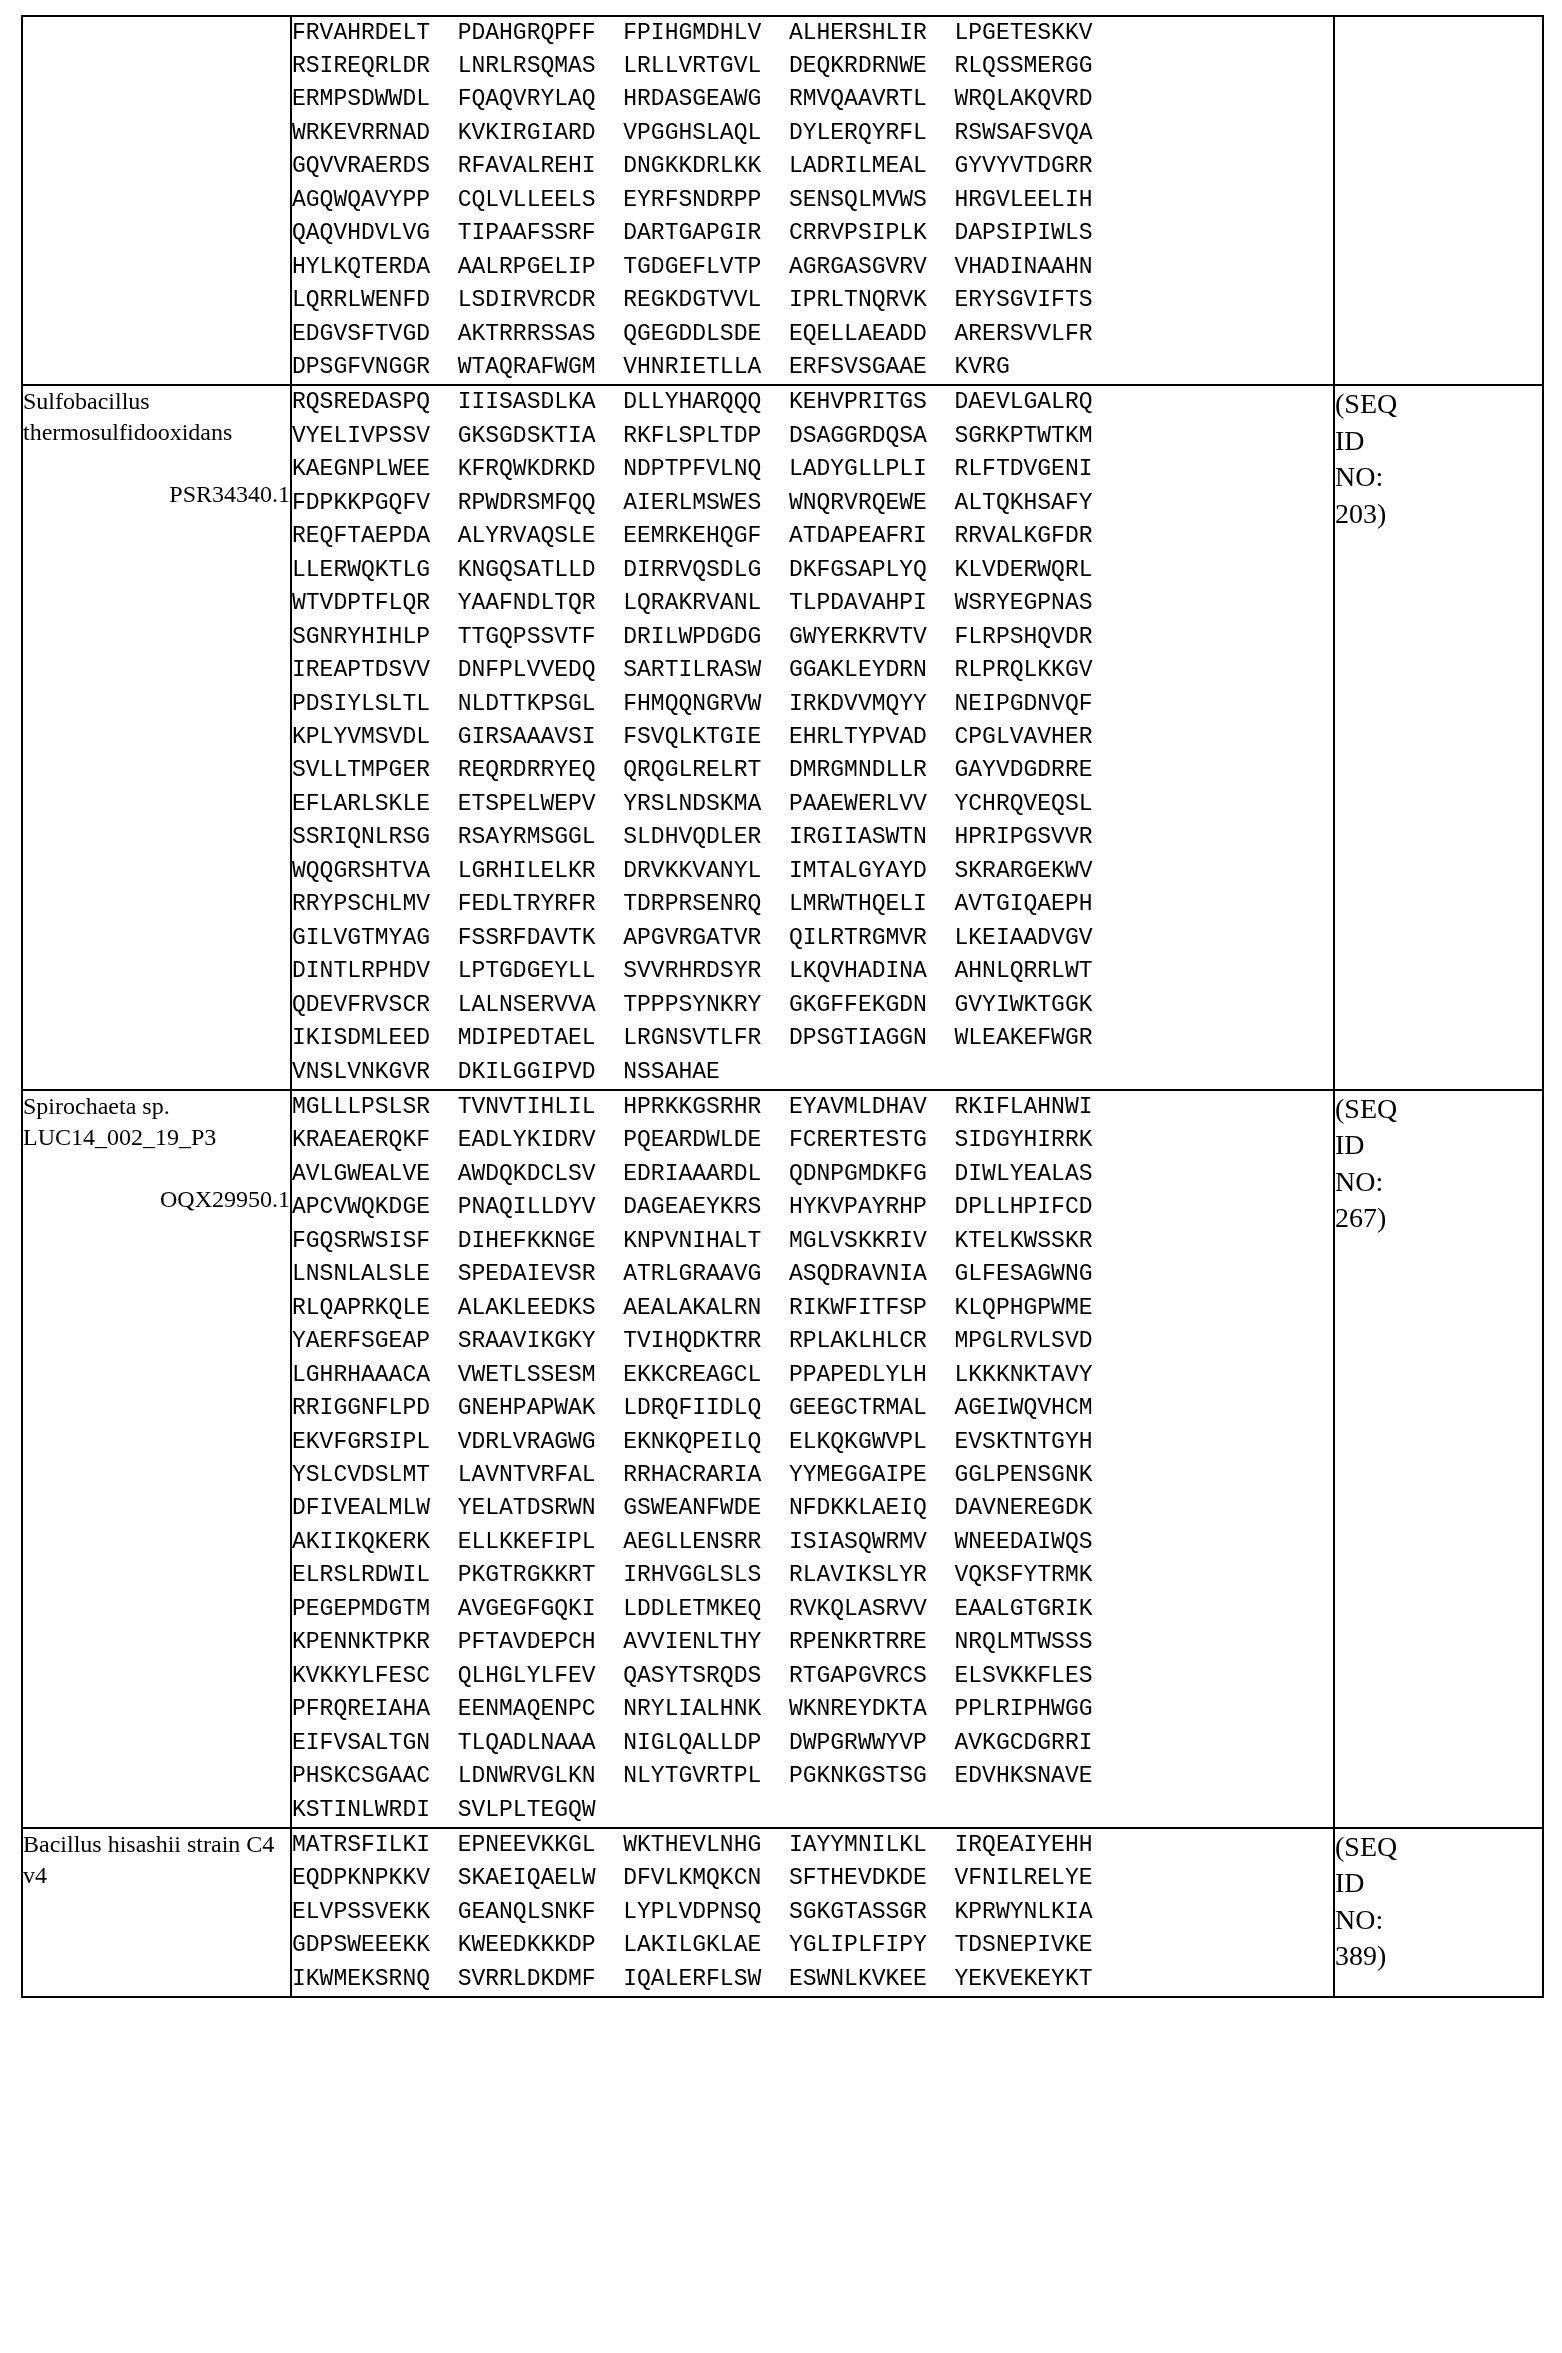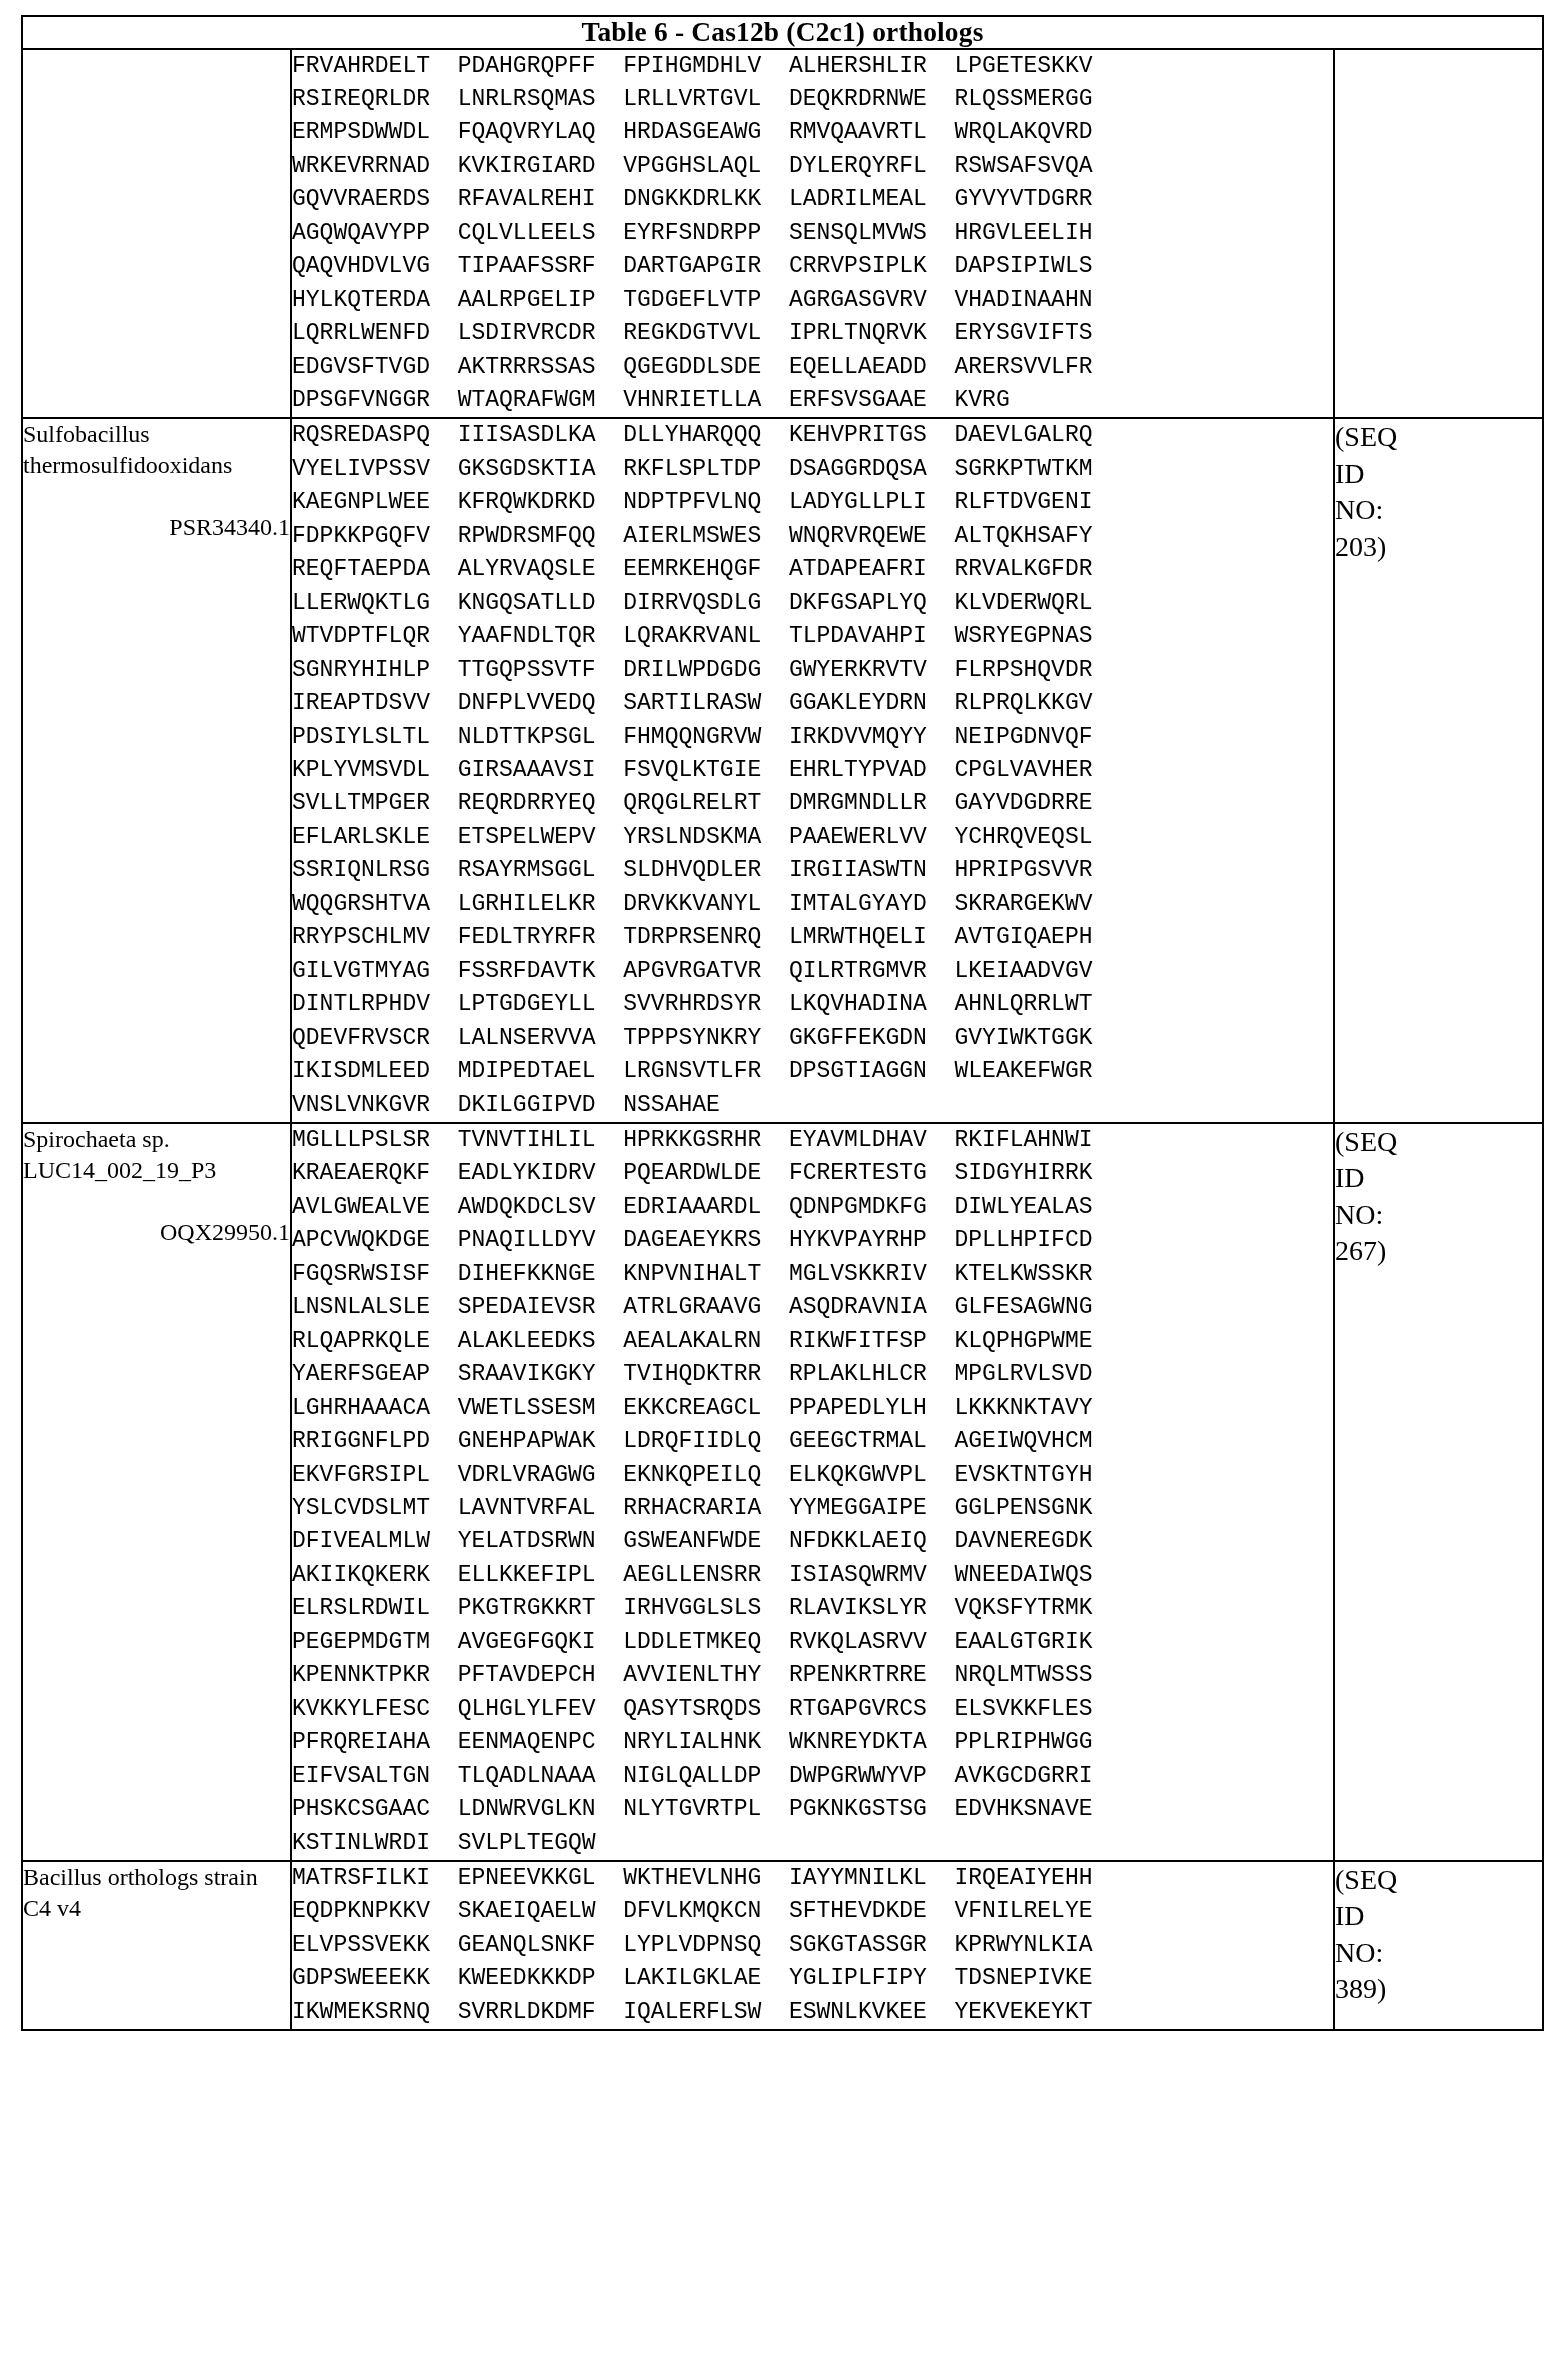--- a/index.html
+++ b/index.html
@@ -75,23 +75,20 @@
 <body>
 
 <div id="page">
   <table class="seq-table">
     <colgroup>
       <col class="c-org">
       <col class="c-seq">
       <col class="c-seqid">
     </colgroup>
     <tbody>
-      <tr>
-        <td class="title-cell" colspan="3">Table 6 - Cas12b (C2c1) orthologs</td>
-      </tr>
 
     <tr>
           <td class="org-cell empty-cell"></td>
           <td class="seq-cell"><span class="seq-line">FRVAHRDELT  PDAHGRQPFF  FPIHGMDHLV  ALHERSHLIR  LPGETESKKV</span><span class="seq-line">RSIREQRLDR  LNRLRSQMAS  LRLLVRTGVL  DEQKRDRNWE  RLQSSMERGG</span><span class="seq-line">ERMPSDWWDL  FQAQVRYLAQ  HRDASGEAWG  RMVQAAVRTL  WRQLAKQVRD</span><span class="seq-line">WRKEVRRNAD  KVKIRGIARD  VPGGHSLAQL  DYLERQYRFL  RSWSAFSVQA</span><span class="seq-line">GQVVRAERDS  RFAVALREHI  DNGKKDRLKK  LADRILMEAL  GYVYVTDGRR</span><span class="seq-line">AGQWQAVYPP  CQLVLLEELS  EYRFSNDRPP  SENSQLMVWS  HRGVLEELIH</span><span class="seq-line">QAQVHDVLVG  TIPAAFSSRF  DARTGAPGIR  CRRVPSIPLK  DAPSIPIWLS</span><span class="seq-line">HYLKQTERDA  AALRPGELIP  TGDGEFLVTP  AGRGASGVRV  VHADINAAHN</span><span class="seq-line">LQRRLWENFD  LSDIRVRCDR  REGKDGTVVL  IPRLTNQRVK  ERYSGVIFTS</span><span class="seq-line">EDGVSFTVGD  AKTRRRSSAS  QGEGDDLSDE  EQELLAEADD  ARERSVVLFR</span><span class="seq-line">DPSGFVNGGR  WTAQRAFWGM  VHNRIETLLA  ERFSVSGAAE  KVRG</span></td>
           <td class="seqid-cell empty-cell"></td>
         </tr>
         <tr>
           <td class="org-cell">
             <span class="org-name">Sulfobacillus thermosulfidooxidans</span>
             <span class="org-acc">PSR34340.1</span>
@@ -112,21 +109,21 @@
           <td class="seq-cell"><span class="seq-line">MGLLLPSLSR  TVNVTIHLIL  HPRKKGSRHR  EYAVMLDHAV  RKIFLAHNWI</span><span class="seq-line">KRAEAERQKF  EADLYKIDRV  PQEARDWLDE  FCRERTESTG  SIDGYHIRRK</span><span class="seq-line">AVLGWEALVE  AWDQKDCLSV  EDRIAAARDL  QDNPGMDKFG  DIWLYEALAS</span><span class="seq-line">APCVWQKDGE  PNAQILLDYV  DAGEAEYKRS  HYKVPAYRHP  DPLLHPIFCD</span><span class="seq-line">FGQSRWSISF  DIHEFKKNGE  KNPVNIHALT  MGLVSKKRIV  KTELKWSSKR</span><span class="seq-line">LNSNLALSLE  SPEDAIEVSR  ATRLGRAAVG  ASQDRAVNIA  GLFESAGWNG</span><span class="seq-line">RLQAPRKQLE  ALAKLEEDKS  AEALAKALRN  RIKWFITFSP  KLQPHGPWME</span><span class="seq-line">YAERFSGEAP  SRAAVIKGKY  TVIHQDKTRR  RPLAKLHLCR  MPGLRVLSVD</span><span class="seq-line">LGHRHAAACA  VWETLSSESM  EKKCREAGCL  PPAPEDLYLH  LKKKNKTAVY</span><span class="seq-line">RRIGGNFLPD  GNEHPAPWAK  LDRQFIIDLQ  GEEGCTRMAL  AGEIWQVHCM</span><span class="seq-line">EKVFGRSIPL  VDRLVRAGWG  EKNKQPEILQ  ELKQKGWVPL  EVSKTNTGYH</span><span class="seq-line">YSLCVDSLMT  LAVNTVRFAL  RRHACRARIA  YYMEGGAIPE  GGLPENSGNK</span><span class="seq-line">DFIVEALMLW  YELATDSRWN  GSWEANFWDE  NFDKKLAEIQ  DAVNEREGDK</span><span class="seq-line">AKIIKQKERK  ELLKKEFIPL  AEGLLENSRR  ISIASQWRMV  WNEEDAIWQS</span><span class="seq-line">ELRSLRDWIL  PKGTRGKKRT  IRHVGGLSLS  RLAVIKSLYR  VQKSFYTRMK</span><span class="seq-line">PEGEPMDGTM  AVGEGFGQKI  LDDLETMKEQ  RVKQLASRVV  EAALGTGRIK</span><span class="seq-line">KPENNKTPKR  PFTAVDEPCH  AVVIENLTHY  RPENKRTRRE  NRQLMTWSSS</span><span class="seq-line">KVKKYLFESC  QLHGLYLFEV  QASYTSRQDS  RTGAPGVRCS  ELSVKKFLES</span><span class="seq-line">PFRQREIAHA  EENMAQENPC  NRYLIALHNK  WKNREYDKTA  PPLRIPHWGG</span><span class="seq-line">EIFVSALTGN  TLQADLNAAA  NIGLQALLDP  DWPGRWWYVP  AVKGCDGRRI</span><span class="seq-line">PHSKCSGAAC  LDNWRVGLKN  NLYTGVRTPL  PGKNKGSTSG  EDVHKSNAVE</span><span class="seq-line">KSTINLWRDI  SVLPLTEGQW</span></td>
           <td class="seqid-cell">
             <span class="seqid-line">(SEQ</span>
             <span class="seqid-line">ID</span>
             <span class="seqid-line">NO:</span>
             <span class="seqid-line">267)</span>
           </td>
         </tr>
         <tr>
           <td class="org-cell">
-            <span class="org-name">Bacillus orthologs strain C4 v4</span>
+            <span class="org-name">Bacillus hisashii strain C4 v4</span>
           </td>
           <td class="seq-cell"><span class="seq-line">MATRSFILKI  EPNEEVKKGL  WKTHEVLNHG  IAYYMNILKL  IRQEAIYEHH</span><span class="seq-line">EQDPKNPKKV  SKAEIQAELW  DFVLKMQKCN  SFTHEVDKDE  VFNILRELYE</span><span class="seq-line">ELVPSSVEKK  GEANQLSNKF  LYPLVDPNSQ  SGKGTASSGR  KPRWYNLKIA</span><span class="seq-line">GDPSWEEEKK  KWEEDKKKDP  LAKILGKLAE  YGLIPLFIPY  TDSNEPIVKE</span><span class="seq-line">IKWMEKSRNQ  SVRRLDKDMF  IQALERFLSW  ESWNLKVKEE  YEKVEKEYKT</span></td>
           <td class="seqid-cell">
             <span class="seqid-line">(SEQ</span>
             <span class="seqid-line">ID</span>
             <span class="seqid-line">NO:</span>
             <span class="seqid-line">389)</span>
           </td>
         </tr>
       </tbody>

